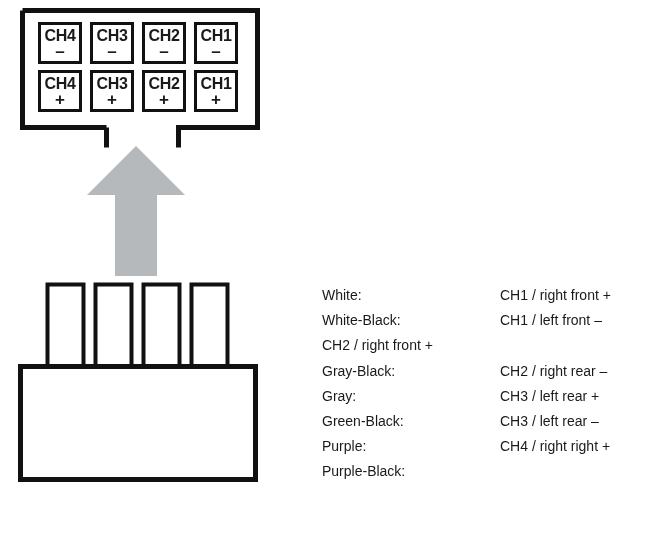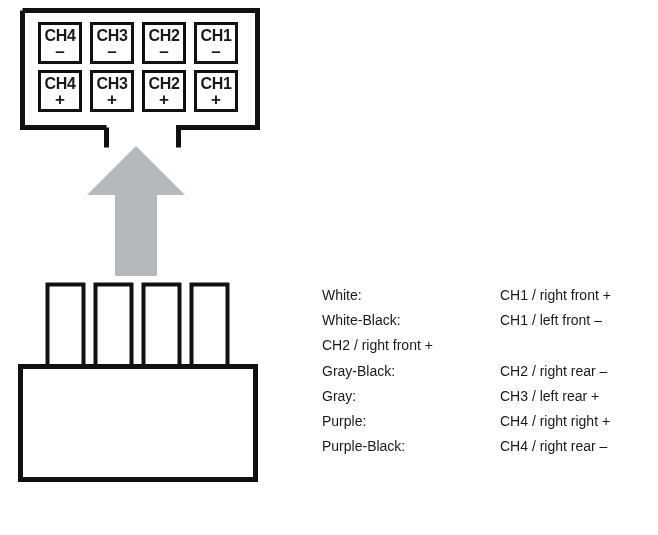--- a/index.html
+++ b/index.html
@@ -175,20 +175,23 @@
   </div>
   <div class="legend-row">
     <span class="legend-color">Gray-Black:</span>
     <span class="legend-assign">CH2 / right rear –</span>
   </div>
   <div class="legend-row">
     <span class="legend-color">Gray:</span>
     <span class="legend-assign">CH3 / left rear +</span>
   </div>
   <div class="legend-row">
+    <span class="legend-color">Green-Black:</span>
+    <span class="legend-assign">CH3 / left rear –</span>
+  </div>
+  <div class="legend-row">
     <span class="legend-color">Purple:</span>
     <span class="legend-assign">CH4 / right right +</span>
   </div>
   <div class="legend-row">
     <span class="legend-color">Purple-Black:</span>
-    <span class="legend-assign">CH4 / right rear –</span>
   </div>
 </div>
 
 </body></html>

